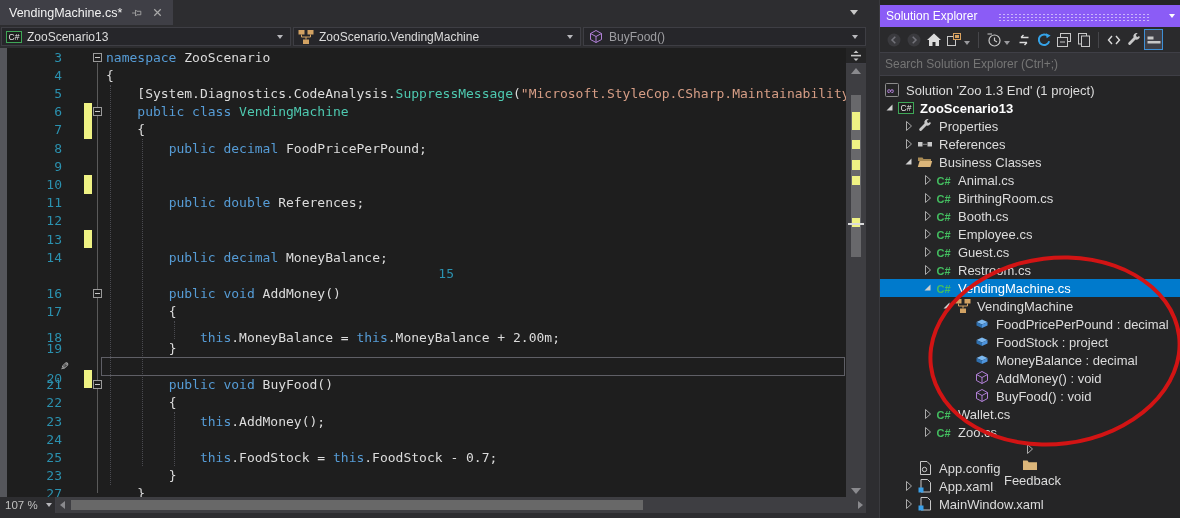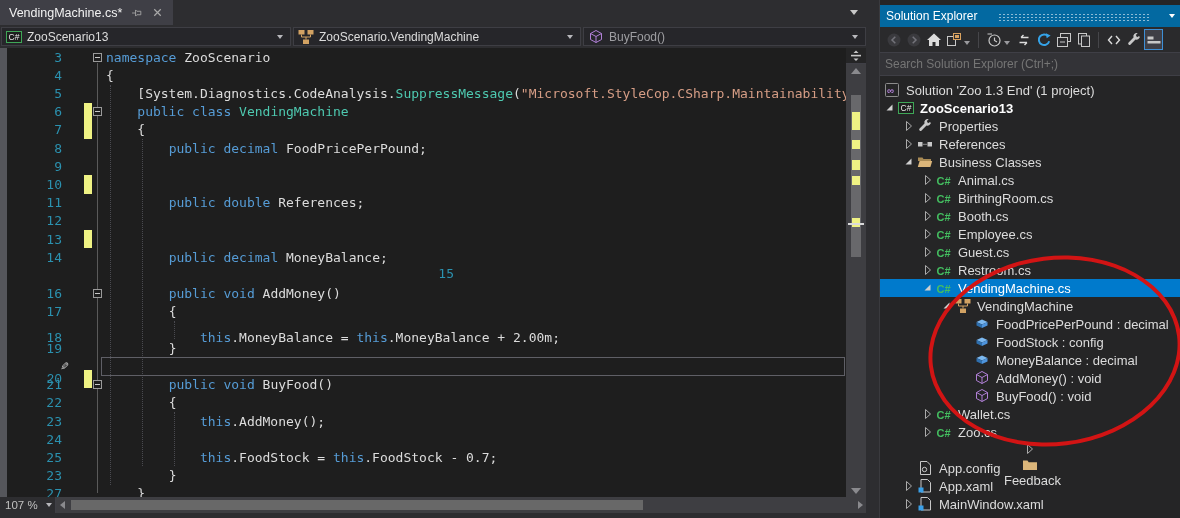--- a/index.html
+++ b/index.html
@@ -58,21 +58,21 @@
   #hscroll{flex:1;height:100%;position:relative;background:#3E3E42;}
   #hs-left{position:absolute;left:4px;top:4px;width:0;height:0;border-top:4px solid transparent;border-bottom:4px solid transparent;border-right:5px solid #8A8A8E;}
   #hs-right{position:absolute;right:3px;top:4px;width:0;height:0;border-top:4px solid transparent;border-bottom:4px solid transparent;border-left:5px solid #8A8A8E;}
   #hthumb{position:absolute;left:15px;top:3px;bottom:3px;width:572px;background:#686868;}
   #editor-bottom-strip{position:absolute;left:0;right:0;bottom:0;height:5px;background:#2D2D30;}
 
   #pane-gap{position:absolute;left:866px;top:0;width:14px;height:518px;background:#2D2D30;border-right:1px solid #3A3A3E;box-sizing:border-box;}
 
   
   #solution-explorer{position:absolute;left:880px;top:0;width:300px;height:518px;background:#252526;}
-  #se-titlebar{position:absolute;top:5px;left:0;right:0;height:22px;background:#0369a1;display:flex;
+  #se-titlebar{position:absolute;top:5px;left:0;right:0;height:22px;background:#8b5cf6;display:flex;
                align-items:center;padding:0 5px 0 6px;color:#FFFFFF;font-size:12px;gap:11px;}
   #se-grip{flex:1;height:9px;margin:2px 8px 0 10px;
            background-image:radial-gradient(rgba(255,255,255,.55) 0.8px,transparent 1.1px);background-size:4px 3px;}
   #se-titlebar .dcaret{border-top-color:#FFFFFF;margin:0;}
   #se-toolbar{position:absolute;top:27px;left:0;right:0;height:25px;background:#2A2A2C;display:flex;
               align-items:center;padding-left:4px;gap:1px;}
   .tbtn{width:19px;height:21px;display:flex;align-items:center;justify-content:center;flex:none;}
   .tbtn.active{border:1px solid #3E8FD6;background:#3F3F46;box-sizing:border-box;}
   .tsep{width:1px;height:16px;background:#46464A;margin:0 4px;flex:none;}
   .tbtn-caret{width:0;height:0;border-left:3px solid transparent;border-right:3px solid transparent;
@@ -675,21 +675,21 @@
         <div class="trow" style="top: 256px;">
           <span style="width:78px;flex:none;"></span>
           <span class="texp"></span>
           <span class="ticon">
             <svg viewBox="0 0 16 16" width="16" height="16">
               <path d="M2.5 6 L8 3.5 L13.5 6 L8 8.5 Z" fill="#7CB8EF"></path>
               <path d="M2.5 6 V9.5 L8 12 V8.5 Z" fill="#2E6FAE"></path>
               <path d="M13.5 6 V9.5 L8 12 V8.5 Z" fill="#4E94DD"></path>
             </svg>
           </span>
-          <span class="tlabel">FoodStock : config</span>
+          <span class="tlabel">FoodStock : project</span>
         </div>
         <div class="trow" style="top: 274px;">
           <span style="width:78px;flex:none;"></span>
           <span class="texp"></span>
           <span class="ticon">
             <svg viewBox="0 0 16 16" width="16" height="16">
               <path d="M2.5 6 L8 3.5 L13.5 6 L8 8.5 Z" fill="#7CB8EF"></path>
               <path d="M2.5 6 V9.5 L8 12 V8.5 Z" fill="#2E6FAE"></path>
               <path d="M13.5 6 V9.5 L8 12 V8.5 Z" fill="#4E94DD"></path>
             </svg>

